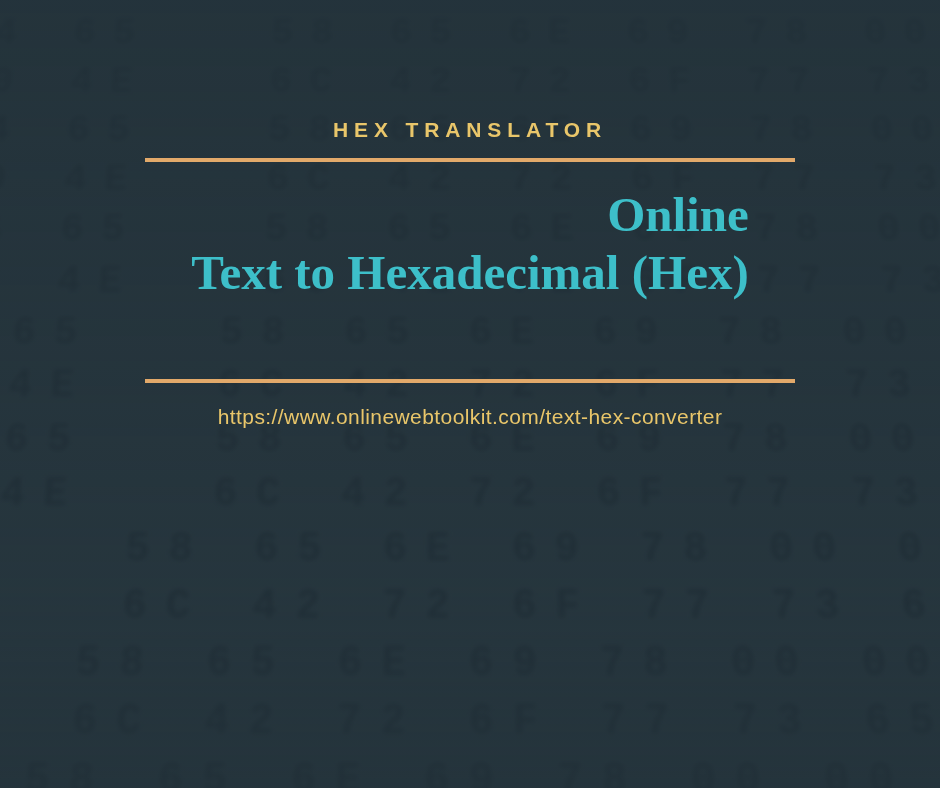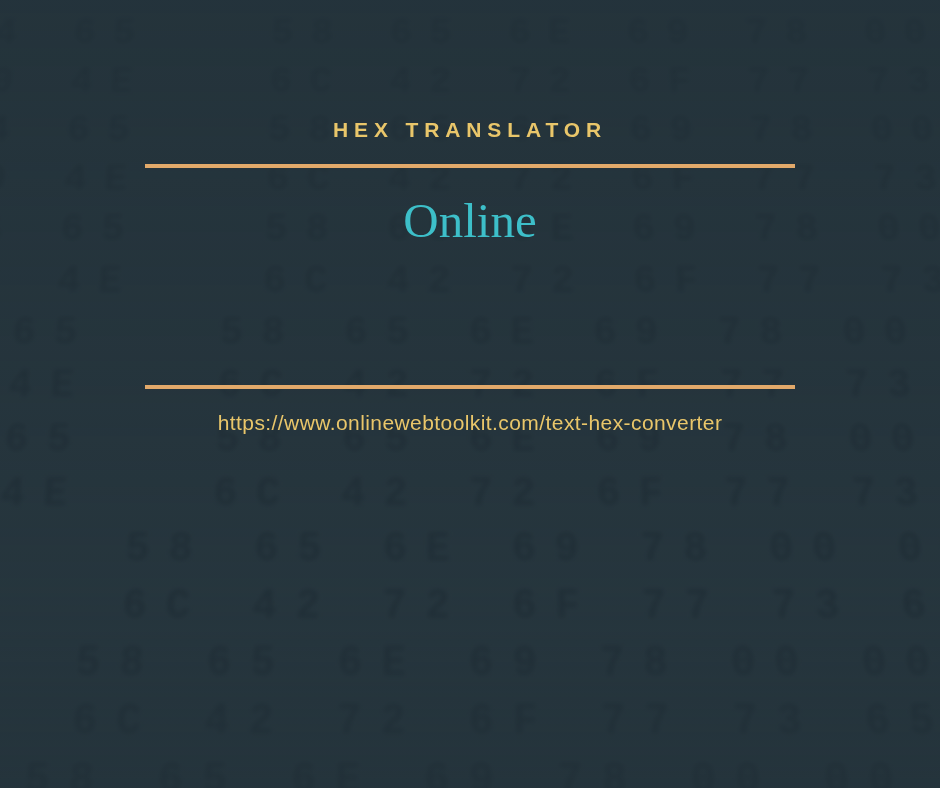--- a/index.html
+++ b/index.html
@@ -42,32 +42,32 @@
   flex-direction: column;
   align-items: center;
   padding-top: 118px;
 }
 .eyebrow {
   color: #e9c66a;
   font-family: Arial, sans-serif;
   font-weight: 700;
   letter-spacing: 0.28em;
   font-size: 21px;
-  margin-bottom: 22px;
+  margin-bottom: 16px;
 }
 .rule {
   height: 4px;
   background: #e2a96a;
   width: 650px;
   border: none;
 }
 .title {
   color: #3dbfc9;
   font-family: Georgia, 'Times New Roman', serif;
-  font-weight: 400;
+  font-weight: 700;
   font-size: 49px;
   line-height: 1.18;
   text-align: right;
   margin: 24px 0 20px 0;
   max-width: 880px;
 }
 .url {
   color: #e9c66a;
   font-family: Arial, sans-serif;
   font-size: 21px;
@@ -96,18 +96,18 @@
     6C 42 72 6F 77 73 65 72    
    58 65 6E 69 78 00 00 00  </div>
   <div class="overlay"></div>
 </div>
 
 <div class="content">
   <div class="eyebrow">HEX TRANSLATOR</div>
   <hr class="rule">
   <div class="title">
     <span>Online</span><br>
-    <br>
+    <span>Text to Hexadecimal (Hex)</span><br>
     <br>
   </div>
   <hr class="rule">
   <div class="url">https://www.onlinewebtoolkit.com/text-hex-converter</div>
 </div>
 
 </body></html>

